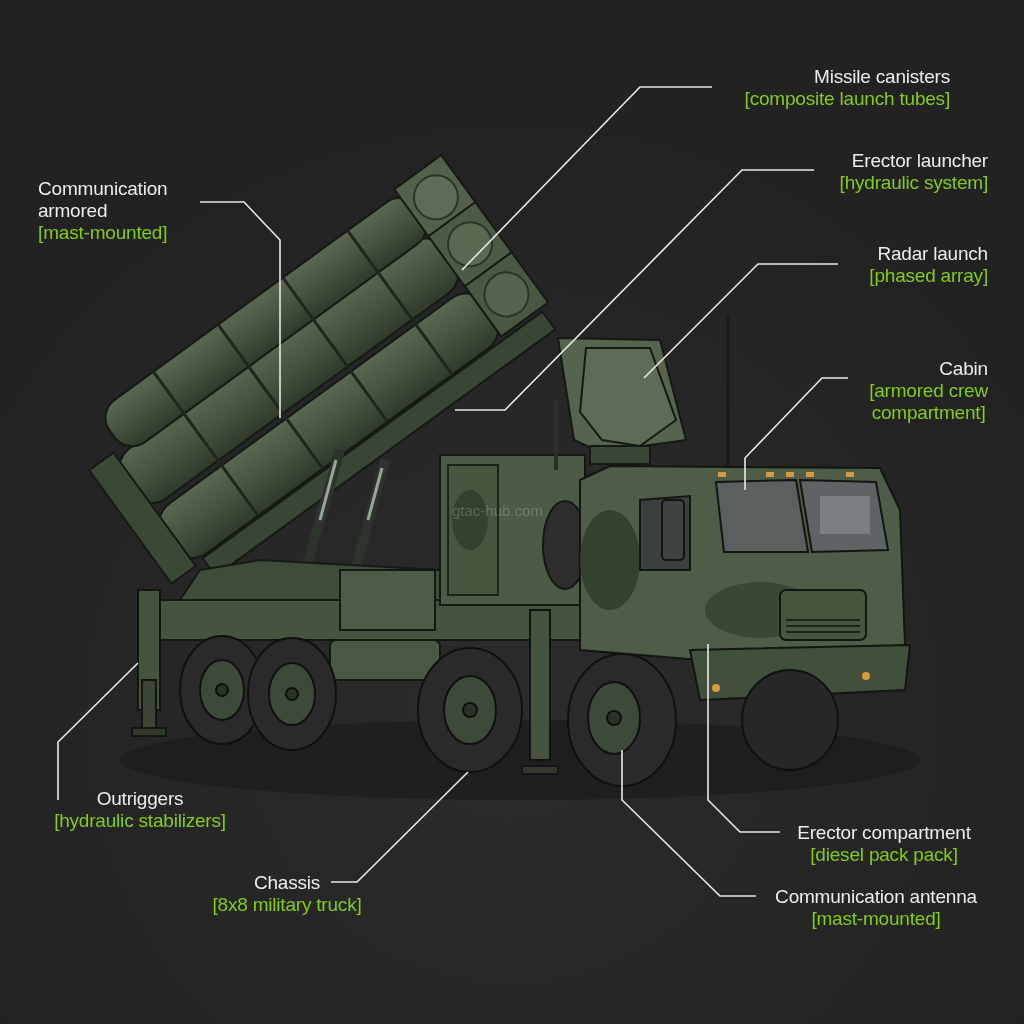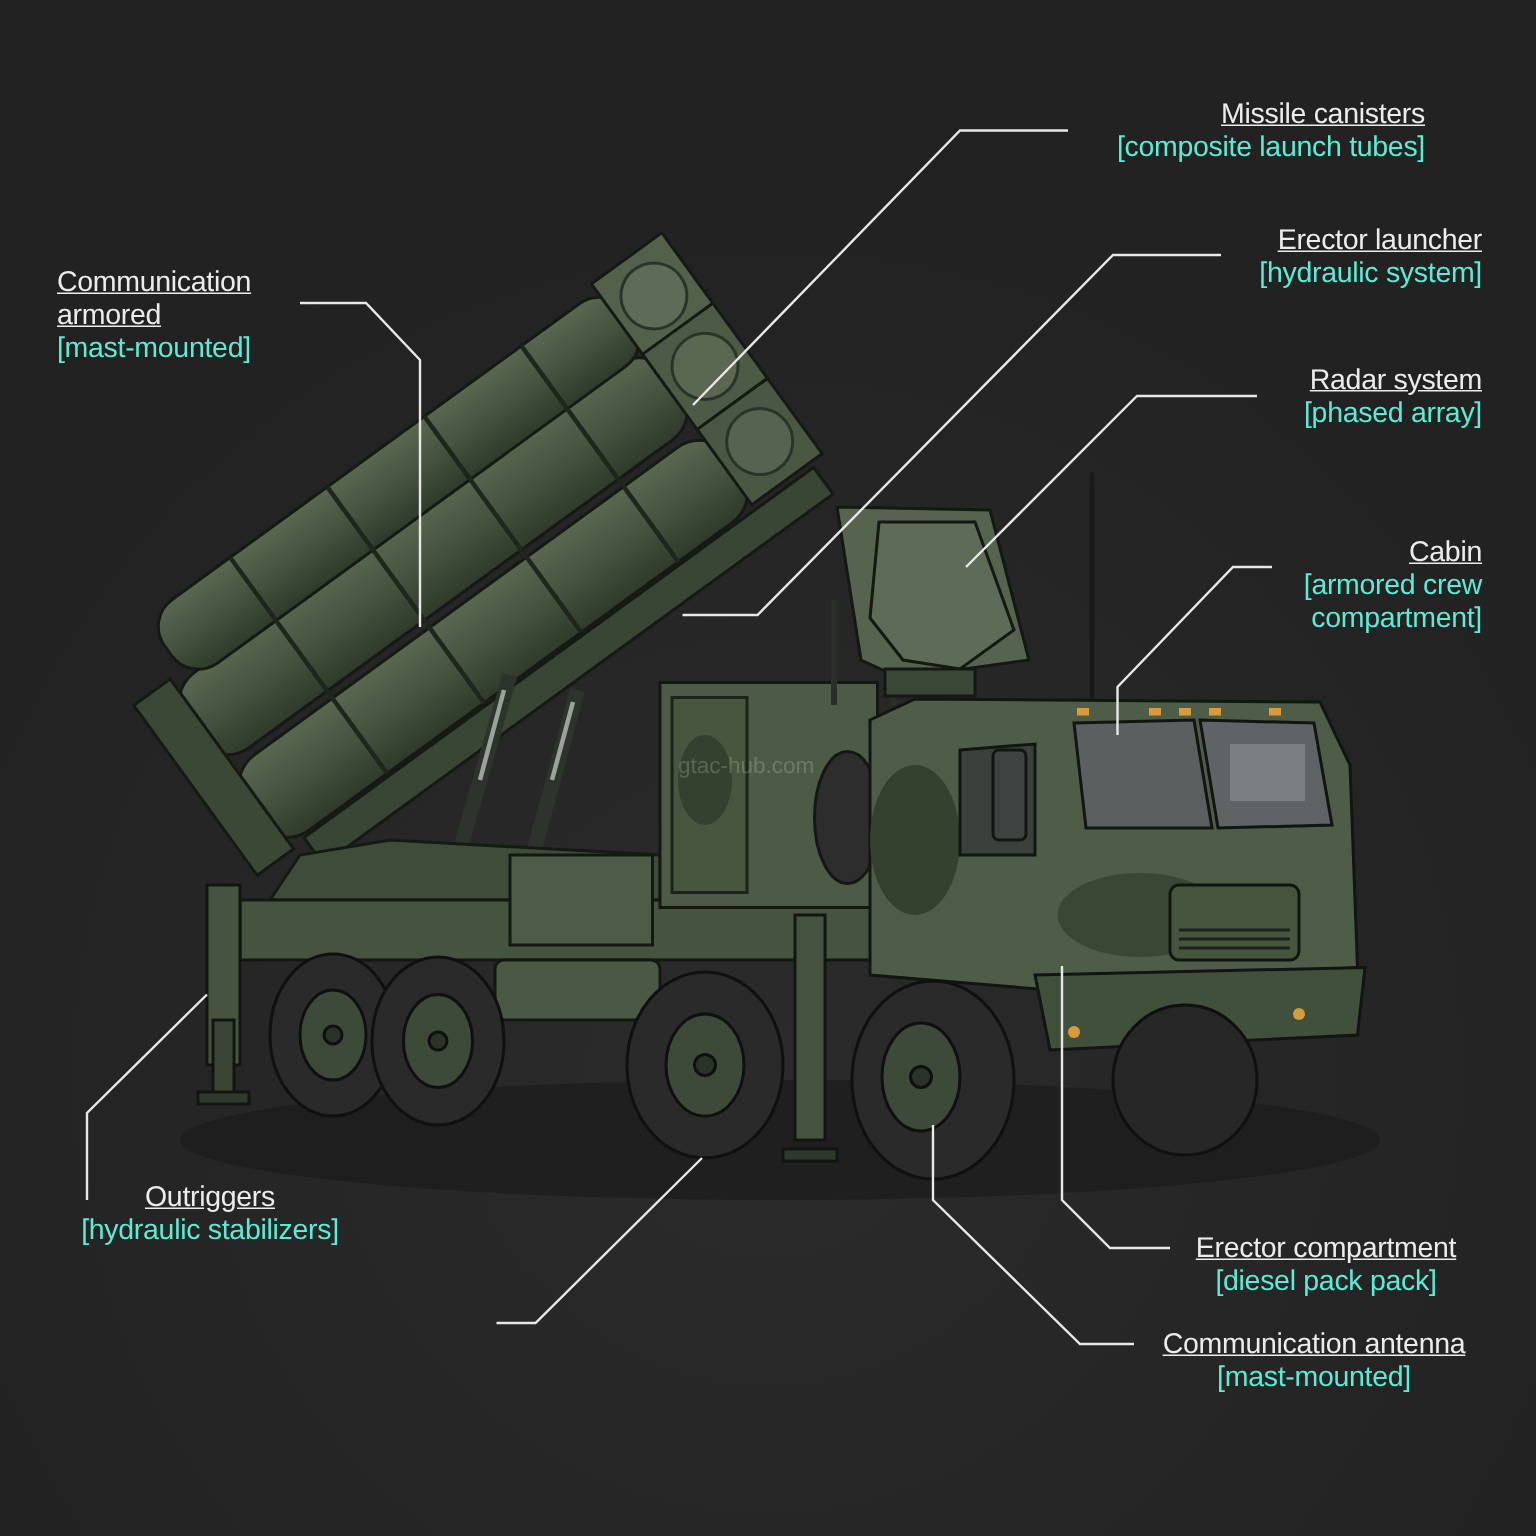--- a/index.html
+++ b/index.html
@@ -13,22 +13,22 @@
   .stage { position: absolute; left: 0; top: 0; width: 1024px; height: 1024px; }
   .stage svg { position: absolute; left: 0; top: 0; }
   .label {
     position: absolute;
     font-size: 19px;
     line-height: 22px;
     color: #ececec;
     white-space: nowrap;
     letter-spacing: -0.2px;
   }
-  .label .title { display: block; text-decoration: underline; }
-  .label .sub { display: block; color: #5eead4; }
+  .label .title { display: block; }
+  .label .sub { display: block; color: #84cc16; text-align: center; }
   .r { text-align: right; }
   .c { text-align: center; }
   .l { text-align: left; }
   .watermark {
     position: absolute; left: 452px; top: 502px;
     font-size: 15px; color: rgba(220,230,220,0.22);
   }
 </style>
 </head>
 <body>
@@ -203,41 +203,45 @@
     <span class="title">Missile canisters</span>
     <span class="sub">[composite launch tubes]</span>
   </div>
 
   <div class="label r" style="right:36px; top:150px;">
     <span class="title">Erector launcher</span>
     <span class="sub">[hydraulic system]</span>
   </div>
 
   <div class="label r" style="right:36px; top:243px;">
-    <span class="title">Radar system</span>
+    <span class="title">Radar launch</span>
     <span class="sub">[phased array]</span>
   </div>
 
   <div class="label r" style="right:36px; top:358px;margin-left:35px;">
     <span class="title">Cabin</span>
     <span class="sub">[armored crew</span>
     <span class="sub">compartment]</span>
   </div>
 
   <div class="label l" style="left:38px; top:178px;">
     <span class="title">Communication</span>
     <span class="title">armored</span>
     <span class="sub">[mast-mounted]</span>
   </div>
 
   <div class="label c" style="left:43px; top:788px; width:194px;">
     <span class="title">Outriggers</span>
     <span class="sub">[hydraulic stabilizers]</span>
   </div>
 
+  <div class="label c" style="left:202px; top:872px; width:170px;">
+    <span class="title">Chassis</span>
+    <span class="sub">[8x8 military truck]</span>
+  </div>
 
   <div class="label c" style="left:786px; top:822px; width:196px;">
     <span class="title">Erector compartment</span>
     <span class="sub">[diesel pack pack]</span>
   </div>
 
   <div class="label c" style="left:762px; top:886px; width:228px;">
     <span class="title">Communication antenna</span>
     <span class="sub">[mast-mounted]</span>
   </div>

